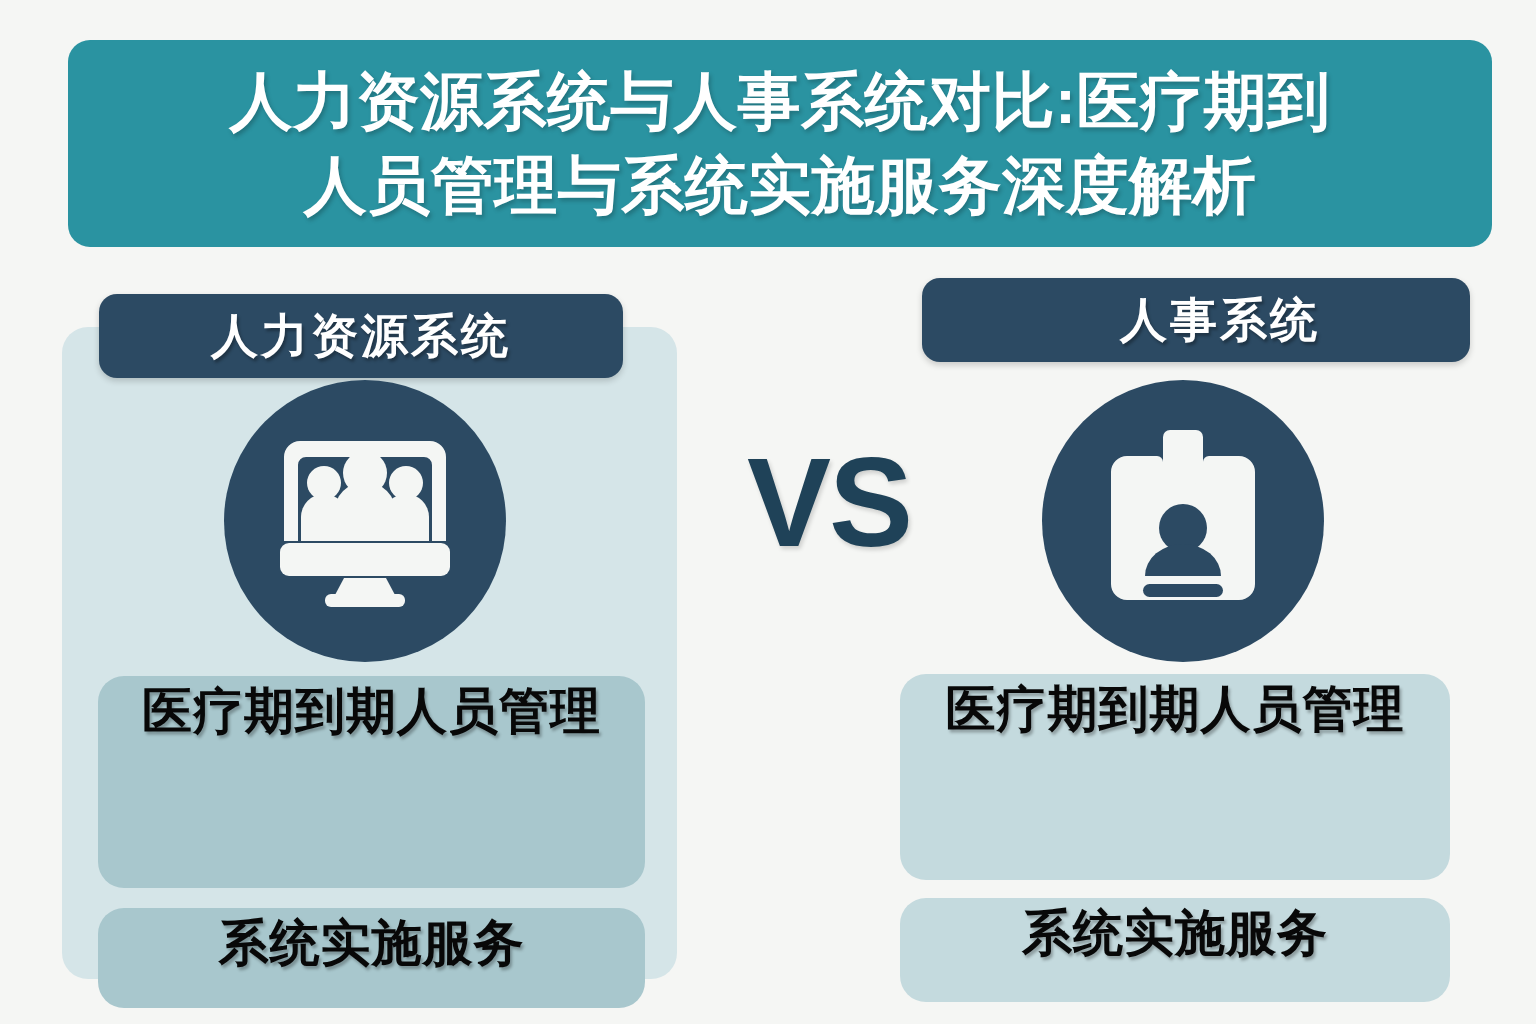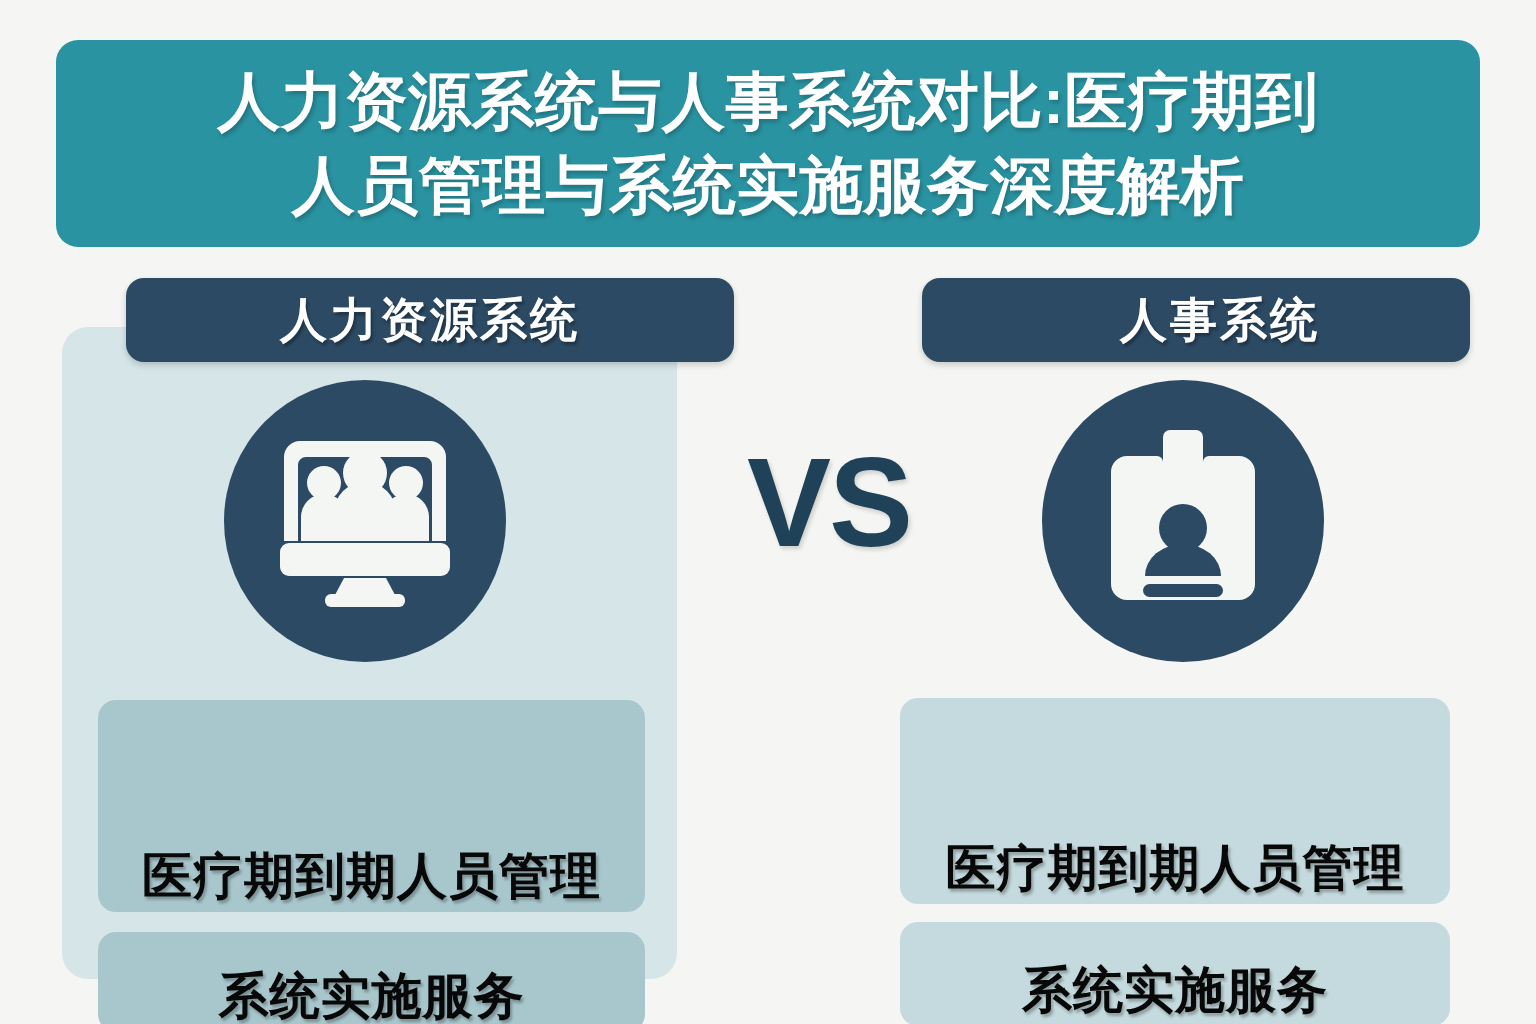--- a/index.html
+++ b/index.html
@@ -15,21 +15,21 @@
   }
   .canvas {
     position: relative;
     width: 1536px;
     height: 1024px;
   }
 
   
   .title-banner {
     position: absolute;
-    left: 56px;
+    left: 68px;
     top: 40px;
     width: 1424px;
     height: 207px;
     background: #2a93a1;
     border-radius: 22px;
     display: flex;
     flex-direction: column;
     align-items: center;
     justify-content: center;
     box-sizing: border-box;
@@ -71,21 +71,21 @@
     position: absolute;
     top: 0;
     height: 84px;
     background: #2c4a63;
     border-radius: 18px;
     display: flex;
     align-items: center;
     justify-content: center;
     box-shadow: 0 3px 6px rgba(0,0,0,0.18);
   }
-  .badge.left  { left: 68px;  width: 608px; }
+  .badge.left  { left: 41px;  width: 524px; margin-top: 16px; }
   .badge.right { left: 42px;  width: 500px; padding-left: 48px; }
   .badge-text {
     color: #ffffff;
     font-size: 47px;
     font-weight: 700;
     letter-spacing: 3px;
     white-space: nowrap;
     text-shadow: 2px 3px 3px rgba(0,0,0,0.3);
   }
 
@@ -101,28 +101,27 @@
     align-items: center;
     justify-content: center;
   }
   .icon-circle.left  { left: 166px; }
   .icon-circle.right { left: 162px; }
   .icon-circle svg { display: block; }
 
   
   .chip {
     position: absolute;
-    border-radius: 18px;
-    display: flex;
-    align-items: flex-end;
+    border-radius: 26px;
+    display: flex;
+    align-items: flex-start;
     justify-content: center;
     text-align: center;
     box-sizing: border-box;
     padding: 6px 18px;
-    margin-top: 24px;
   }
   .chip-text {
     color: #080808;
     font-weight: 700;
     font-size: 50px;
     line-height: 1.18;
     letter-spacing: 1px;
     text-shadow: 2px 3px 3px rgba(0,0,0,0.28);
   }
   .chip.left  { background: #a8c7cd; }

